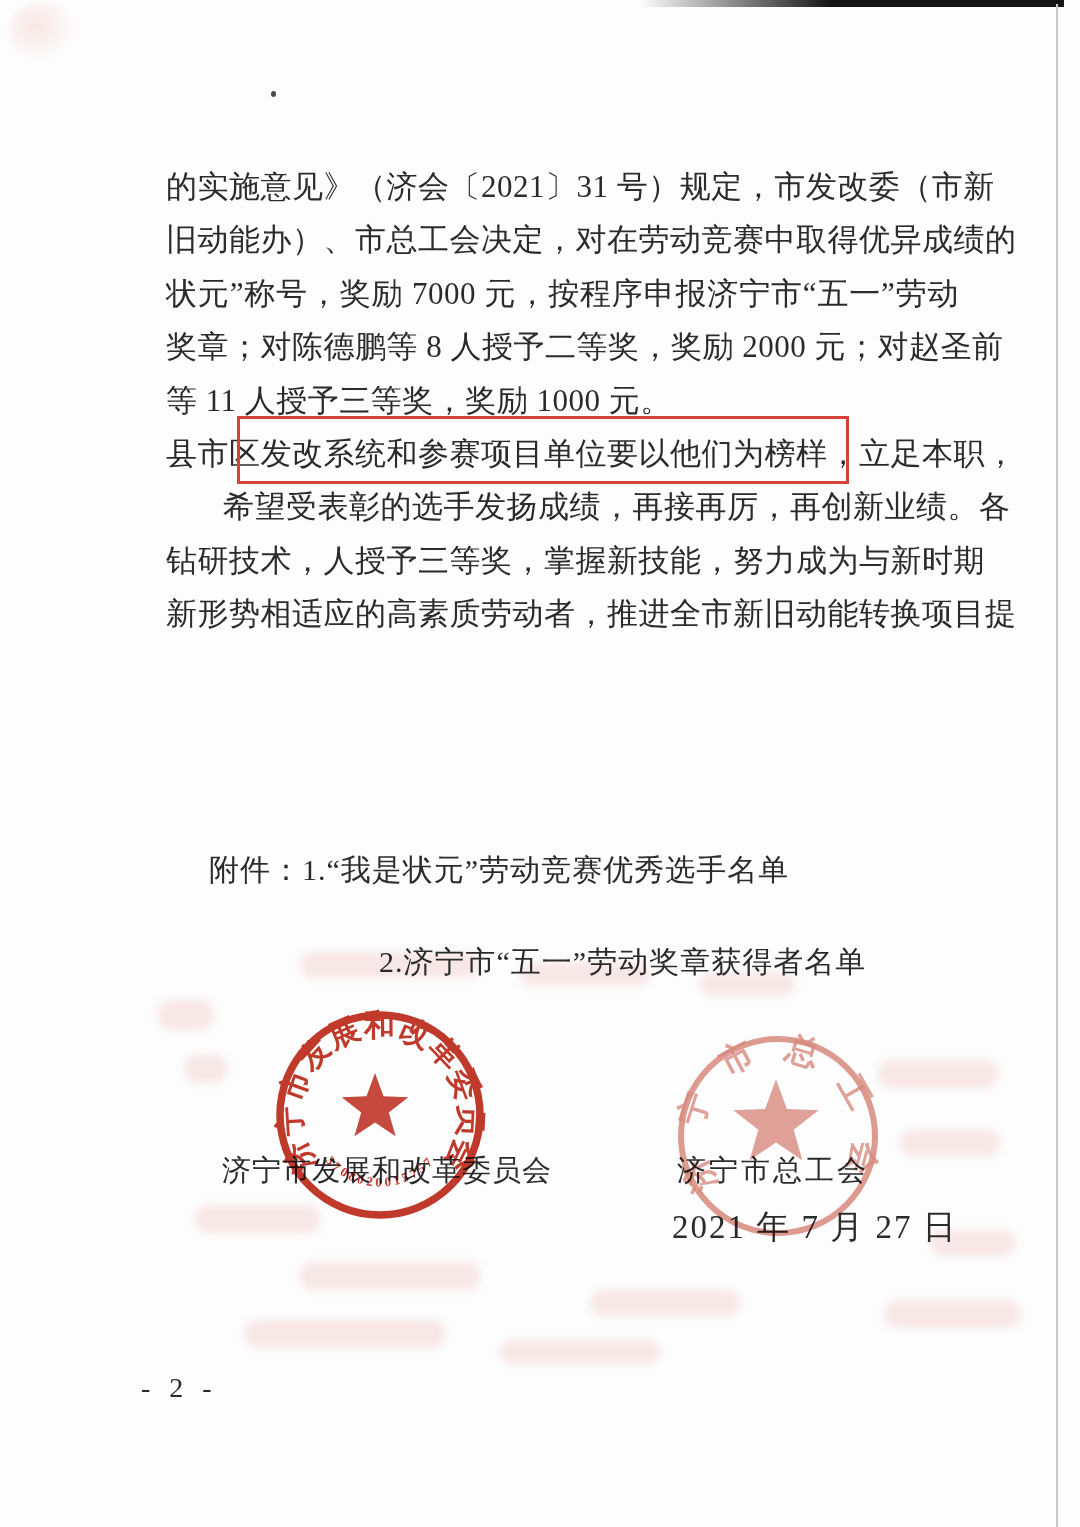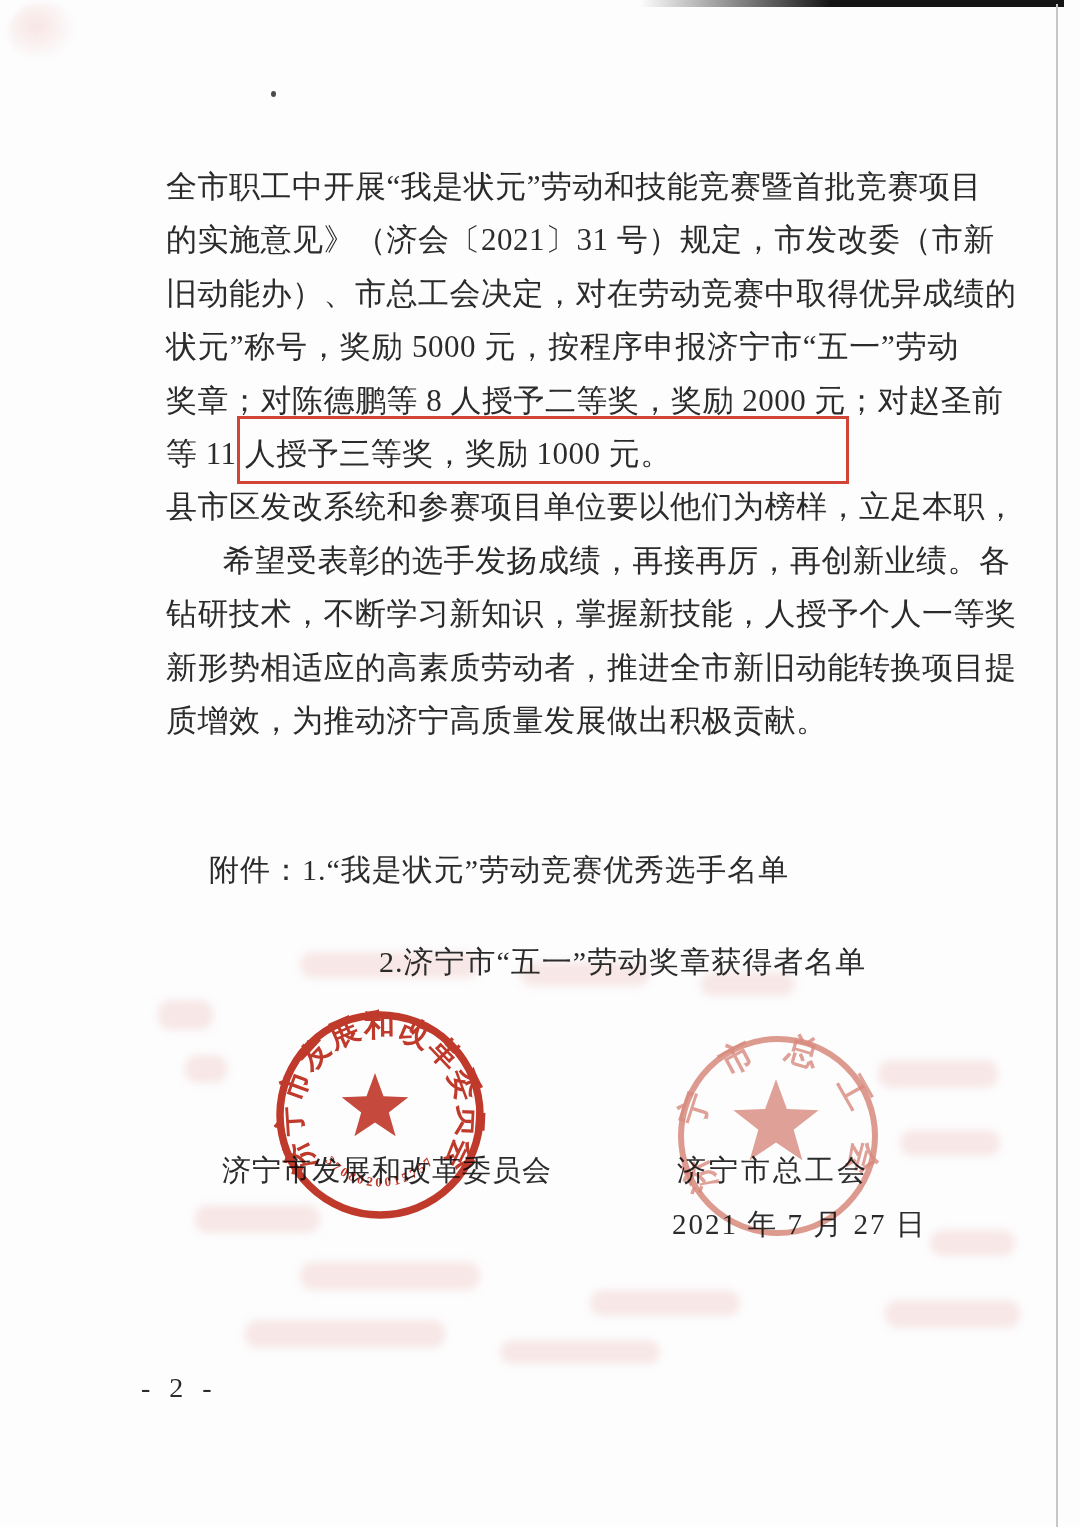--- a/index.html
+++ b/index.html
@@ -24,21 +24,21 @@
   .line.indent{padding-left:57px;}
   
   .red-box{position:absolute;left:237px;top:416px;width:606px;height:62px;
     border:3px solid #d14437;background:transparent;}
   
   .attach1{position:absolute;left:209px;top:850px;font-size:30px;letter-spacing:1px;white-space:nowrap;}
   .attach2{position:absolute;left:379px;top:942px;font-size:30px;letter-spacing:1px;white-space:nowrap;}
   
   .sig-left{position:absolute;left:222px;top:1151px;font-size:29px;letter-spacing:1px;white-space:nowrap;}
   .sig-right{position:absolute;left:677px;top:1151px;font-size:29px;letter-spacing:3px;white-space:nowrap;}
-  .date{position:absolute;left:672px;top:1205px;font-size:29px;letter-spacing:2px;white-space:nowrap;}
+  .date{position:absolute;left:672px;top:1205px;font-size:33px;letter-spacing:2px;white-space:nowrap;}
   .page-num{position:absolute;left:141px;top:1372px;font-size:28px;letter-spacing:6px;white-space:nowrap;}
   
   .stamp{position:absolute;mix-blend-mode:multiply;}
   .stamp-left{left:268px;top:1003px;width:224px;height:224px;}
   .stamp-right{left:672px;top:1030px;width:212px;height:212px;opacity:.88;}
   .stamp text{font-family:"Liberation Serif","DejaVu Serif",serif;font-weight:bold;}
 </style>
 </head>
 <body>
 
@@ -58,31 +58,29 @@
   <div class="bleed" style="left:900px;top:1130px;width:100px;height:26px"></div>
   <div class="bleed" style="left:930px;top:1230px;width:85px;height:26px"></div>
   <div class="bleed" style="left:885px;top:1300px;width:135px;height:28px"></div>
   <div class="bleed" style="left:195px;top:1205px;width:125px;height:28px"></div>
   <div class="bleed" style="left:300px;top:1262px;width:180px;height:28px"></div>
   <div class="bleed" style="left:245px;top:1320px;width:200px;height:28px"></div>
   <div class="bleed" style="left:590px;top:1290px;width:150px;height:26px"></div>
   <div class="bleed" style="left:500px;top:1340px;width:160px;height:24px"></div>
 
   <div class="bodytext">
-    <div class="line">全市职工中开展“我是状元”劳动和技能竞赛暨首批竞赛项目</div>
     <div class="line">的实施意见》（济会〔2021〕31 号）规定，市发改委（市新</div>
     <div class="line">旧动能办）、市总工会决定，对在劳动竞赛中取得优异成绩的</div>
-    <div class="line">状元”称号，奖励 5000 元，按程序申报济宁市“五一”劳动</div>
+    <div class="line">状元”称号，奖励 7000 元，按程序申报济宁市“五一”劳动</div>
     <div class="line">奖章；对陈德鹏等 8 人授予二等奖，奖励 2000 元；对赵圣前</div>
     <div class="line last">等 11 人授予三等奖，奖励 1000 元。</div>
     <div class="line">县市区发改系统和参赛项目单位要以他们为榜样，立足本职，</div>
     <div class="line indent">希望受表彰的选手发扬成绩，再接再厉，再创新业绩。各</div>
-    <div class="line">钻研技术，不断学习新知识，掌握新技能，人授予个人一等奖</div>
+    <div class="line">钻研技术，人授予三等奖，掌握新技能，努力成为与新时期</div>
     <div class="line">新形势相适应的高素质劳动者，推进全市新旧动能转换项目提</div>
-    <div class="line last">质增效，为推动济宁高质量发展做出积极贡献。</div>
   </div>
 
   <div class="red-box"></div>
 
   <div class="attach1">附件：1.“我是状元”劳动竞赛优秀选手名单</div>
   <div class="attach2">2.济宁市“五一”劳动奖章获得者名单</div>
 
   <div class="sig-left">济宁市发展和改革委员会</div>
   <div class="sig-right">济宁市总工会</div>
   <div class="date">2021 年 7 月 27 日</div>

